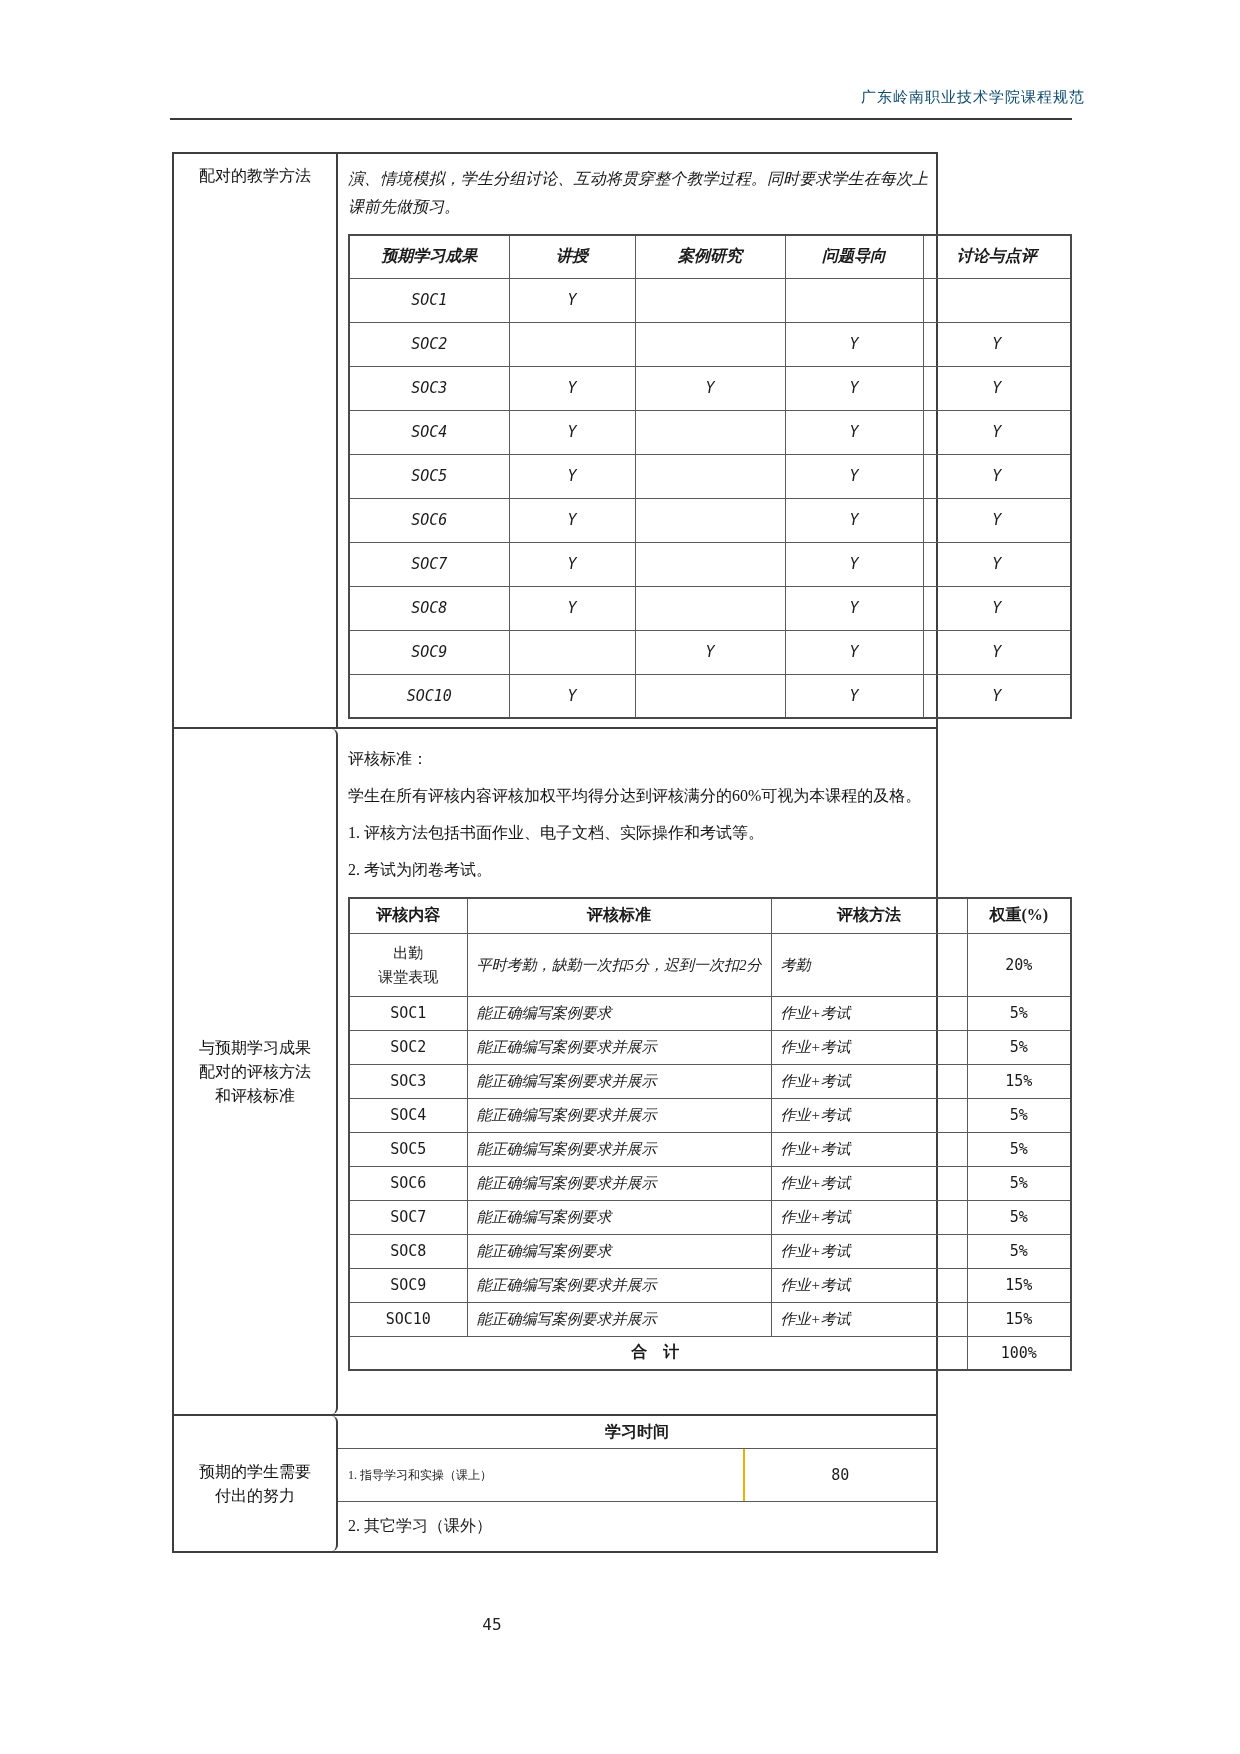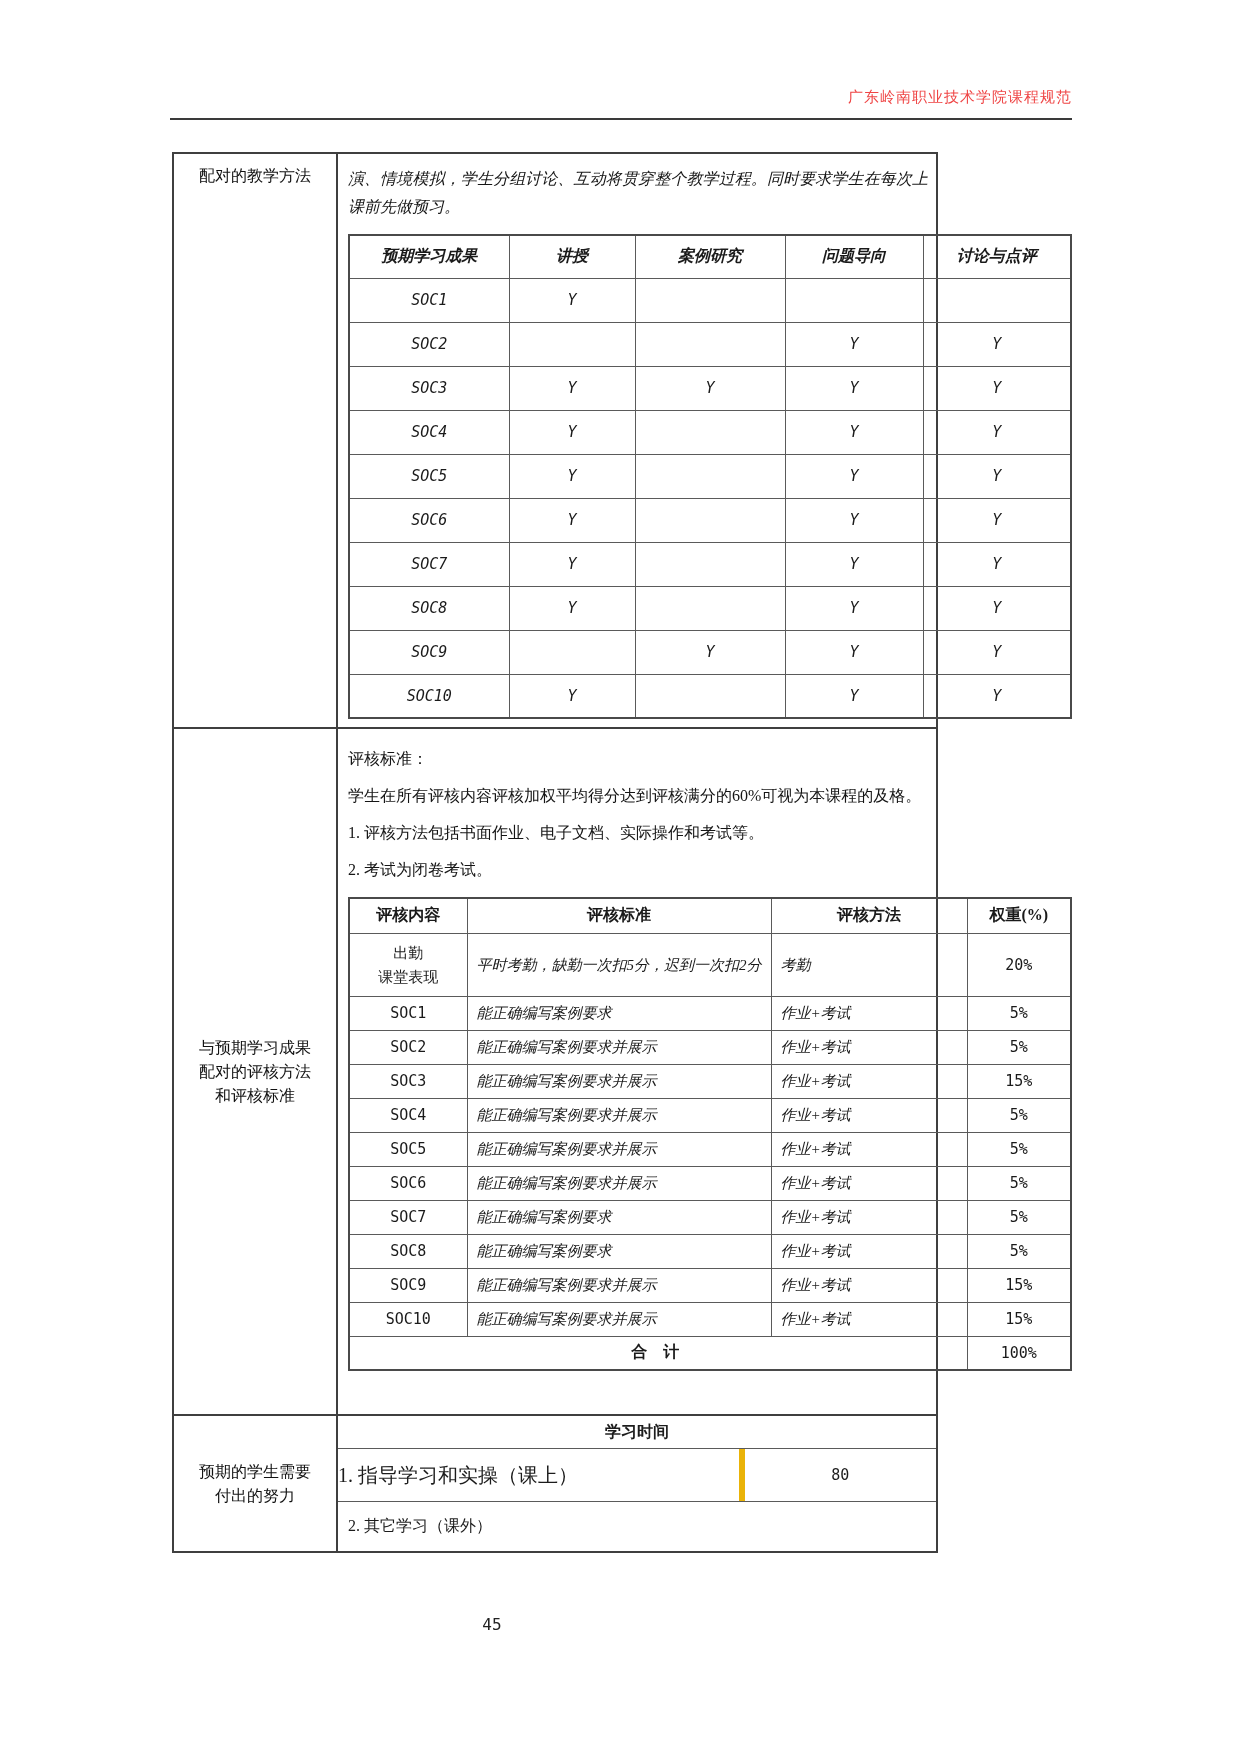--- a/index.html
+++ b/index.html
@@ -7,22 +7,22 @@
     width:1240px;height:1754px;
     background:#ffffff;
     font-family:"Liberation Serif","DejaVu Serif",serif;
     color:#1c1c1c;
     position:relative;
   }
   .mono{font-family:"DejaVu Sans Mono","Liberation Mono",monospace;}
 
   
   .page-header{
-    position:absolute;left:172px;top:88px;width:900px;
-    text-align:right;font-size:15px;letter-spacing:1px;color:#ef4444;
+    position:absolute;left:185px;top:88px;width:900px;
+    text-align:right;font-size:15px;letter-spacing:1px;color:#0c4a6e;
   }
   .header-rule{
     position:absolute;left:170px;top:118px;width:902px;height:2px;
     background:#3a3a3a;
   }
 
   
   .doc-table{
     position:absolute;left:172px;top:152px;width:766px;
     border:2px solid #3f3f3f;
@@ -31,21 +31,21 @@
   }
   .outer-row{display:flex;border-bottom:2px solid #3f3f3f;box-sizing:border-box;}
   .outer-row:last-child{border-bottom:none;}
   .outer-label{
     width:164px;min-width:164px;border-right:2px solid #3f3f3f;
     box-sizing:border-box;
     display:flex;flex-direction:column;align-items:center;
     font-size:16px;line-height:24px;text-align:center;color:#111;
   }
   .outer-label.top{justify-content:flex-start;padding-top:10px;}
-  .outer-label.mid{justify-content:center;}
+  .outer-label.mid{justify-content:center;border-radius:6px;}
   .outer-content{flex:1;box-sizing:border-box;min-width:0;}
 
   
   .row-teaching{height:575px;}
   .teaching-content{padding:11px 6px 0 10px;font-style:italic;}
   .teaching-intro{font-size:16px;line-height:28px;text-align:justify;margin:0 2px 0 0;color:#151515;}
 
   table.inner{
     border-collapse:collapse;
     margin-top:13px;
@@ -76,22 +76,22 @@
   
   .row-effort{height:135px;}
   .effort-content{display:flex;flex-direction:column;}
   .study-header{
     height:33px;border-bottom:1px solid #5a5a5a;
     display:flex;align-items:center;justify-content:center;
     font-weight:bold;font-size:16px;box-sizing:border-box;
   }
   .study-row1{height:53px;border-bottom:1px solid #5a5a5a;display:flex;box-sizing:border-box;}
   .study-row1 .study-label{
-    width:68%;border-right:6px solid #eab308;box-sizing:border-box;
-    display:flex;align-items:center;font-size:20px;
+    width:68%;border-right:2px solid #eab308;box-sizing:border-box;
+    display:flex;align-items:center;padding-left:10px;font-size:12px;
   }
   .study-row1 .study-value{
     flex:1;display:flex;align-items:center;justify-content:center;font-size:15px;
   }
   .study-row2{flex:1;display:flex;align-items:center;padding-left:10px;font-size:16px;}
 
   .page-number{
     position:absolute;left:0;top:1615px;width:984px;
     text-align:center;font-size:16px;color:#222;
   }

